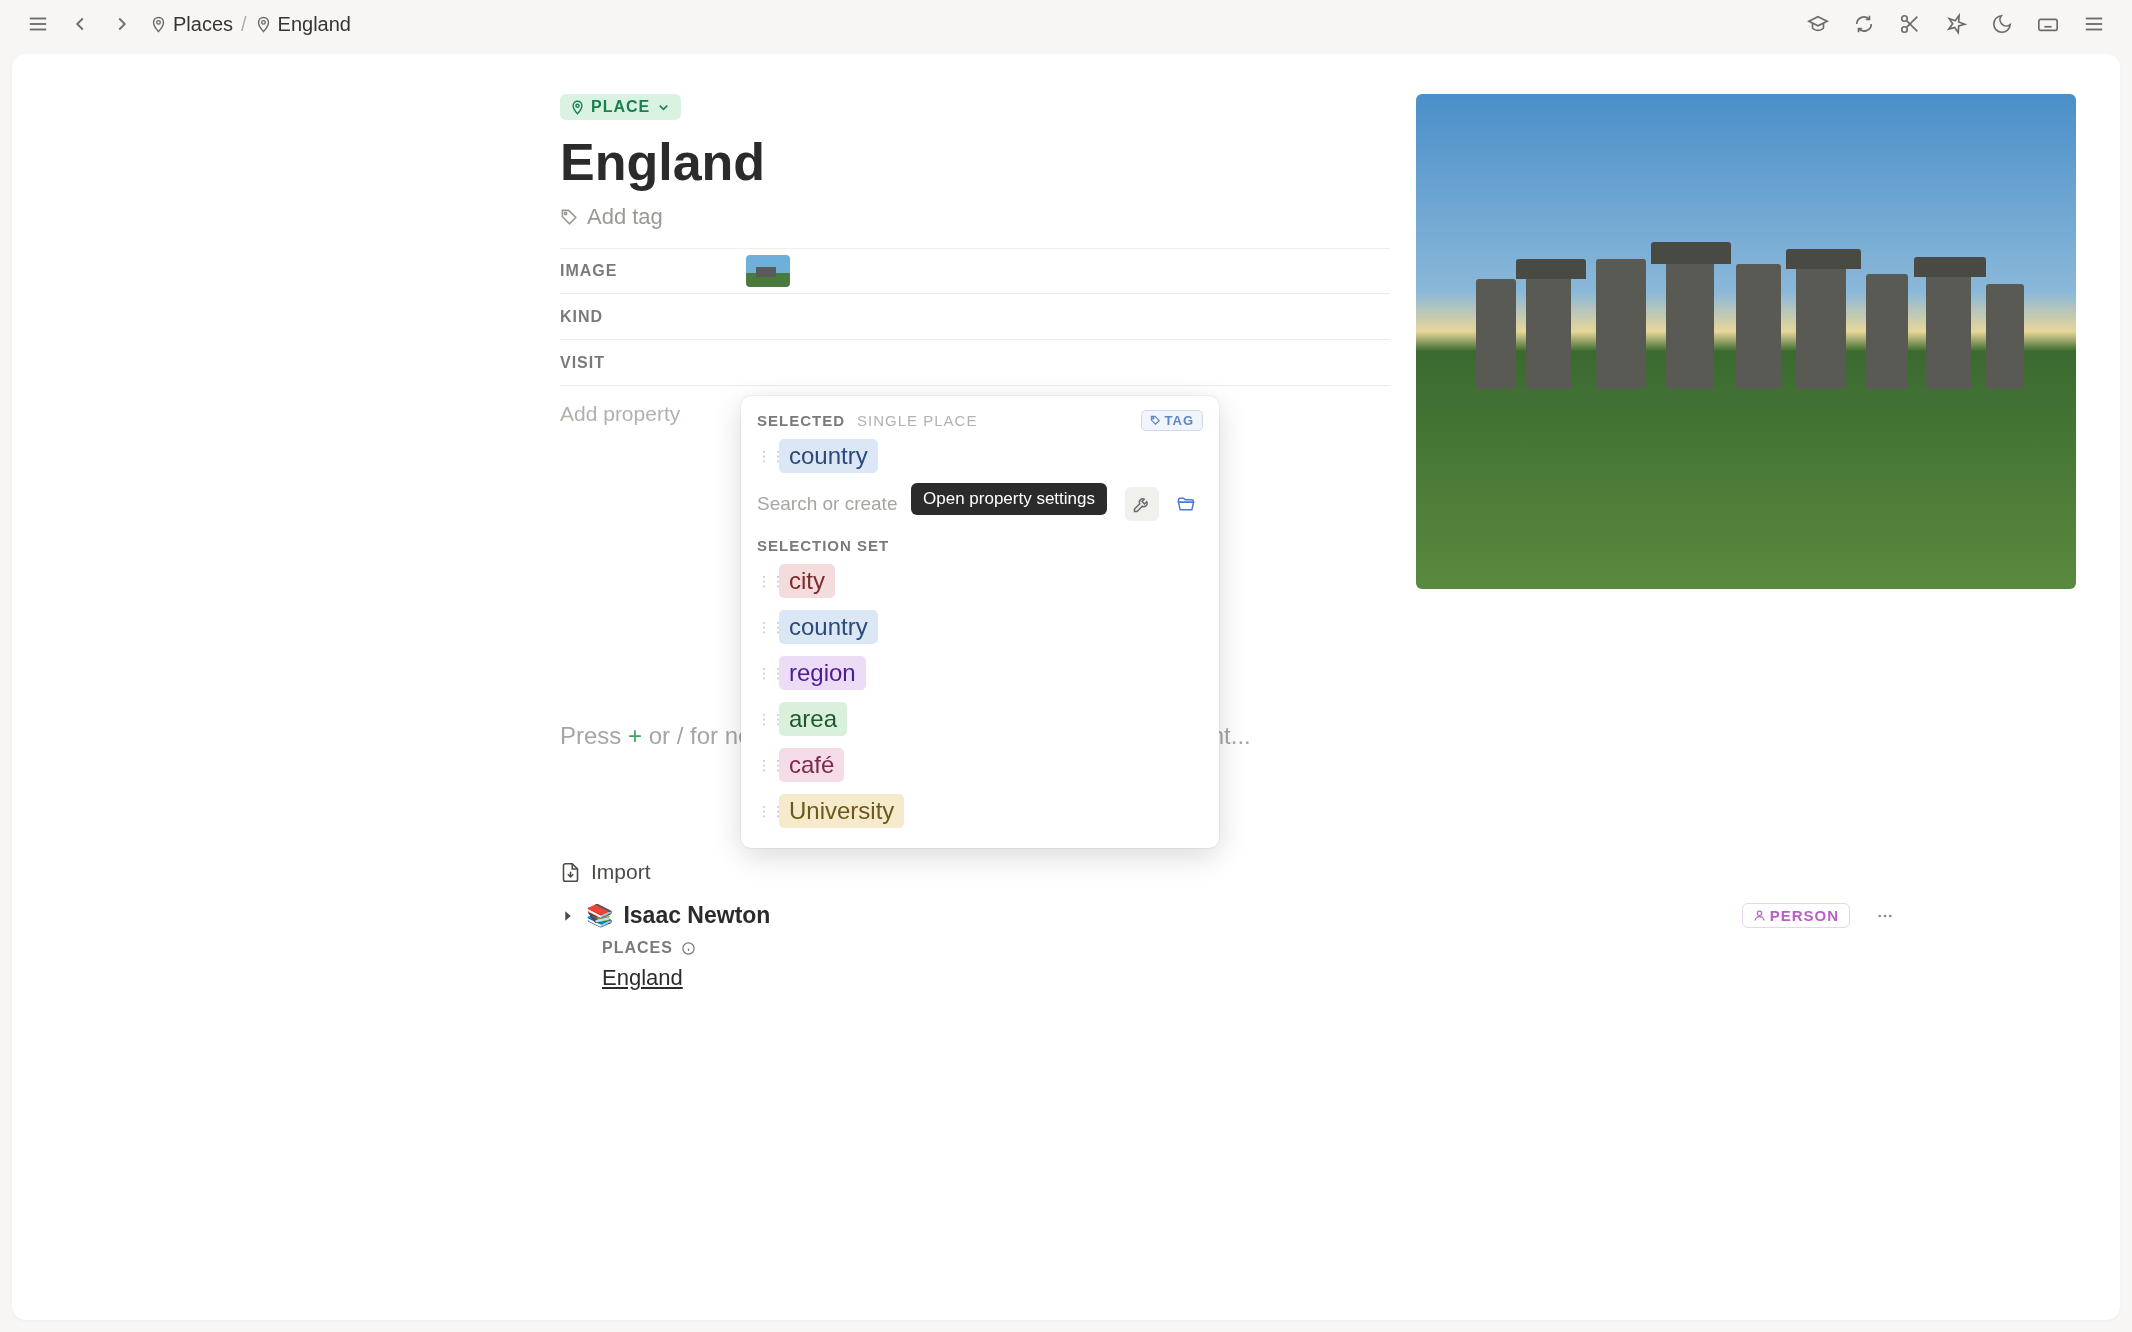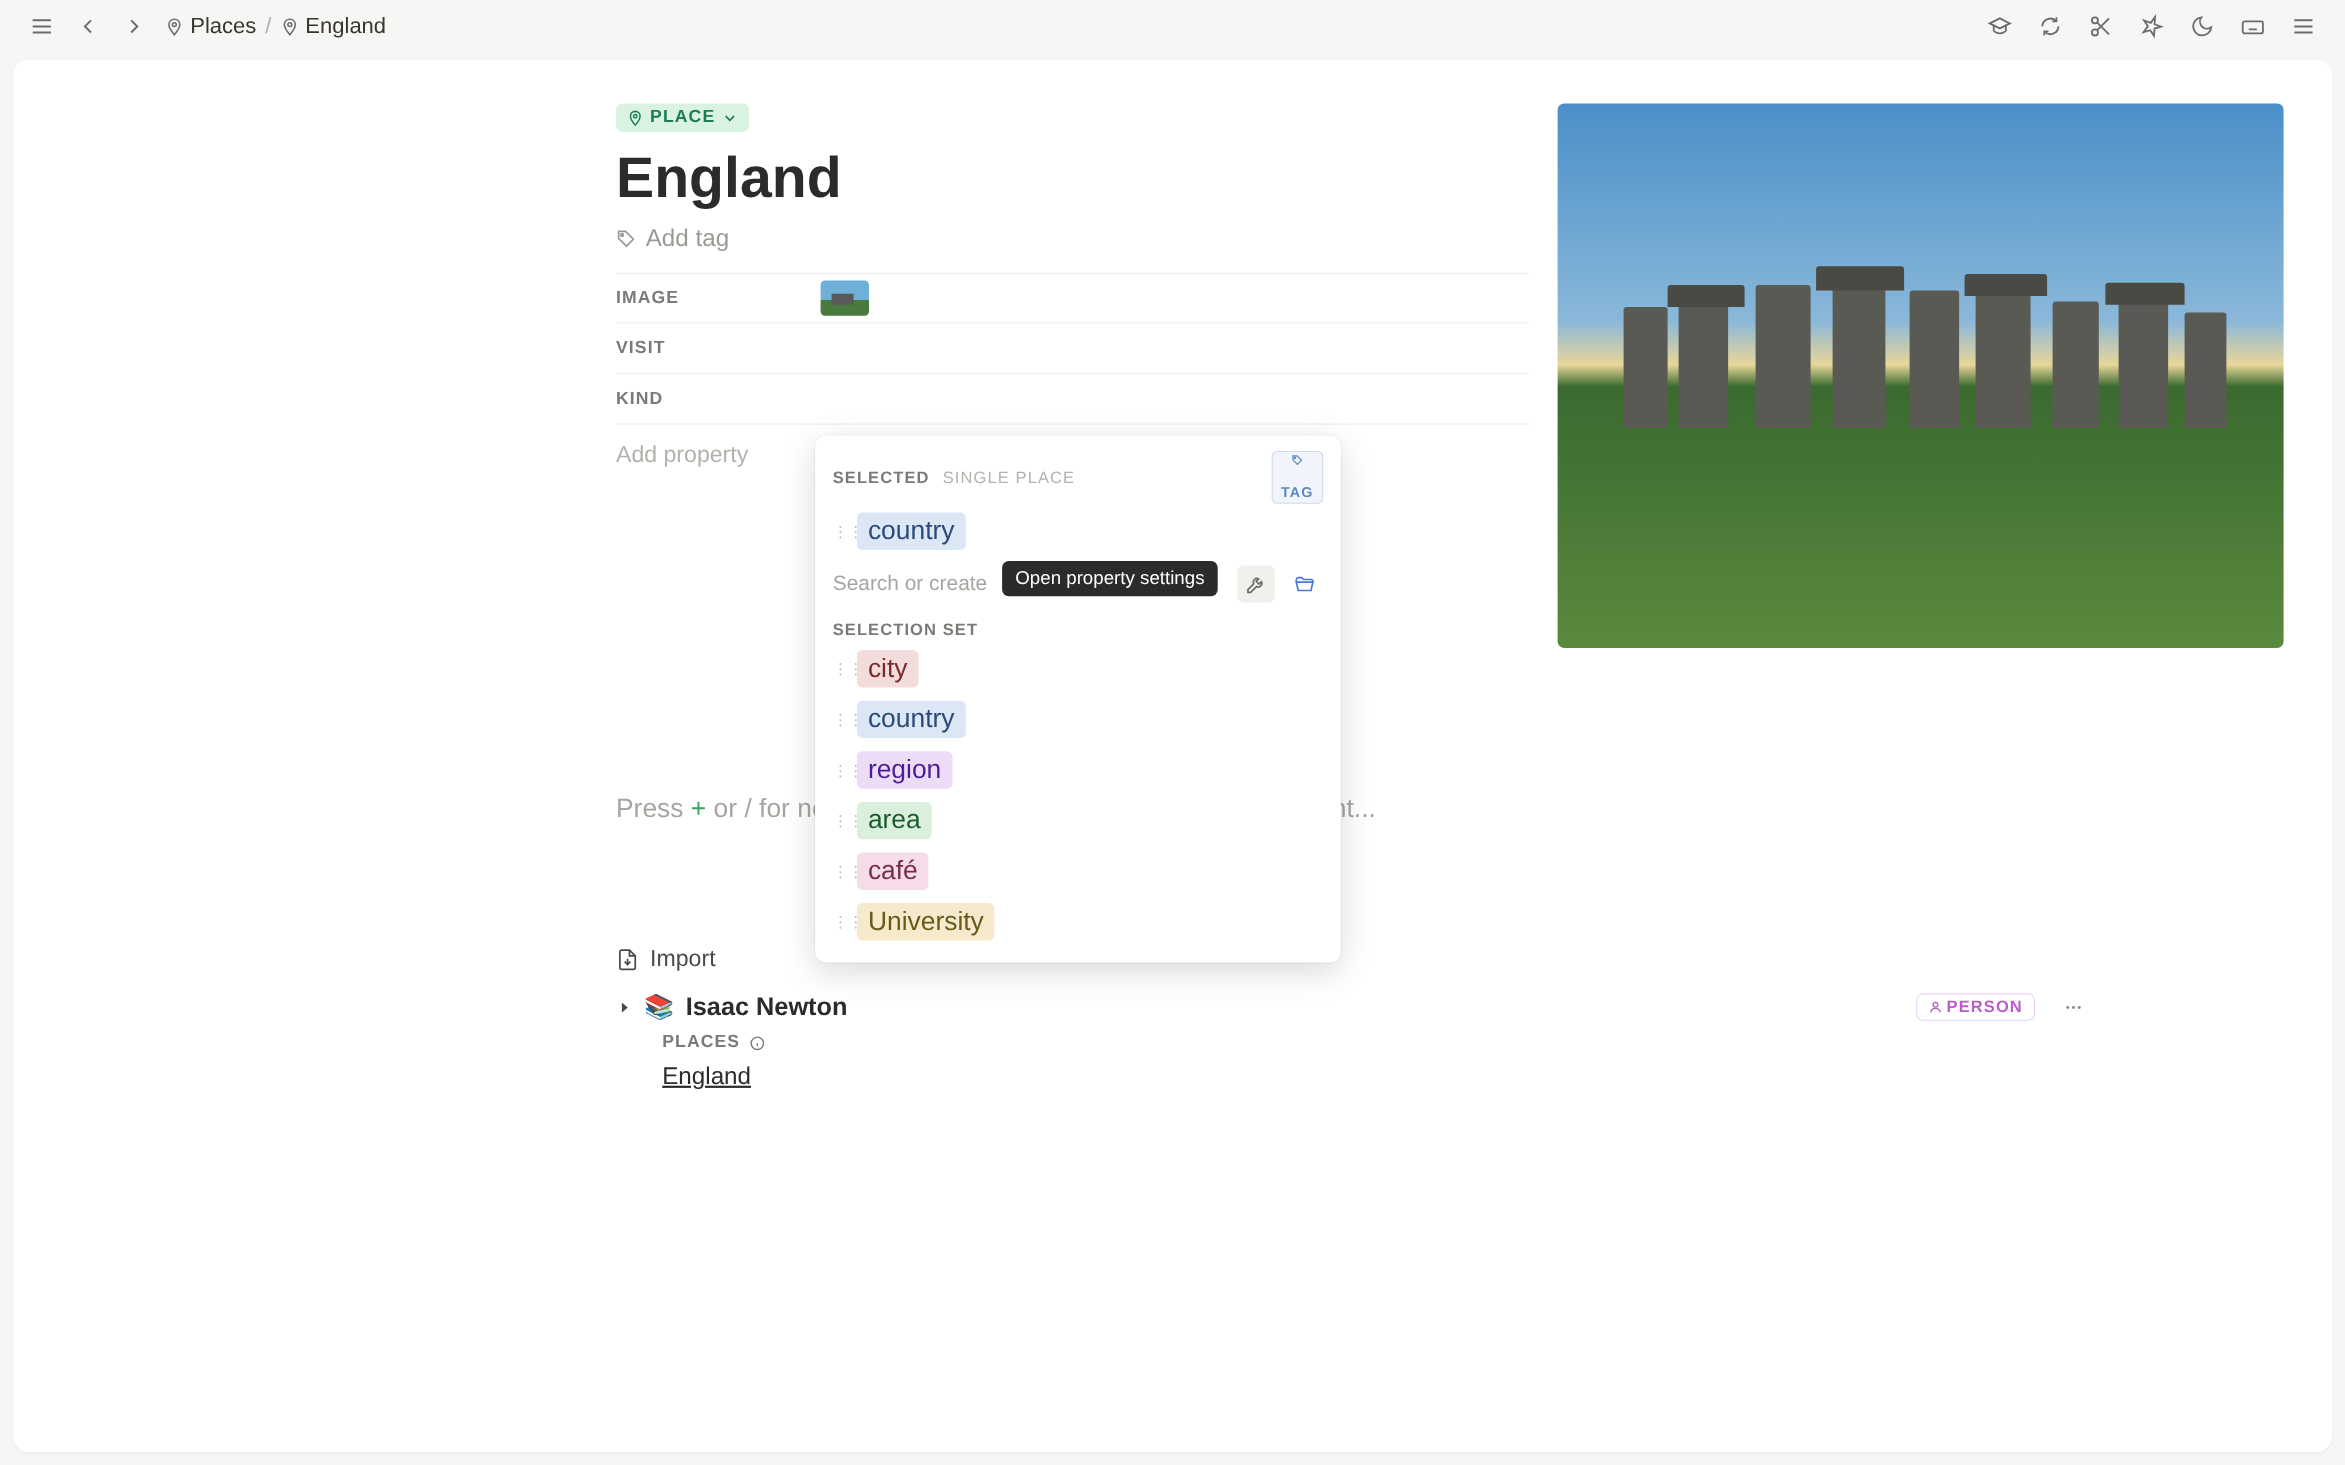--- a/index.html
+++ b/index.html
@@ -270,30 +270,29 @@
 .popover-header-sub {
   font-size: 15px;
   font-weight: 500;
   letter-spacing: 1px;
   color: #b2b2ad;
 }
 .popover-spacer { flex: 1; }
 .tag-chip {
   display: inline-flex;
   align-items: center;
-  gap: 16px;
+  gap: 4px;
   font-size: 13px;
   font-weight: 600;
   letter-spacing: 1px;
   color: #5a87c7;
   border: 1px solid #cdd9ea;
   background: #f1f5fb;
   border-radius: 5px;
   padding: 2px 8px;
-  flex-direction: column;
 }
 .selected-row {
   display: flex;
   align-items: center;
   gap: 10px;
   padding: 8px 4px;
 }
 .drag-handle {
   width: 12px;
   color: #c0c0c0;
@@ -505,25 +504,25 @@
       </div>
 
       <div class="props">
         <div class="prop-row">
           <div class="prop-label">IMAGE</div>
           <div class="prop-value">
             <div class="thumb"></div>
           </div>
         </div>
         <div class="prop-row">
-          <div class="prop-label">VISIT</div>
+          <div class="prop-label">KIND</div>
           <div class="prop-value"></div>
         </div>
         <div class="prop-row">
-          <div class="prop-label">KIND</div>
+          <div class="prop-label">VISIT</div>
           <div class="prop-value"></div>
         </div>
       </div>
       <div class="add-property">Add property</div>
 
       <div class="editor-hint">
         <span>Press </span><span class="hl-plus">+</span><span> or </span><span>/</span><span> for new blocks or </span><span class="hl-link">@</span><span> or </span><span class="hl-link">[[</span><span> to embed existing content...</span>
       </div>
 
       <div class="import-row">

